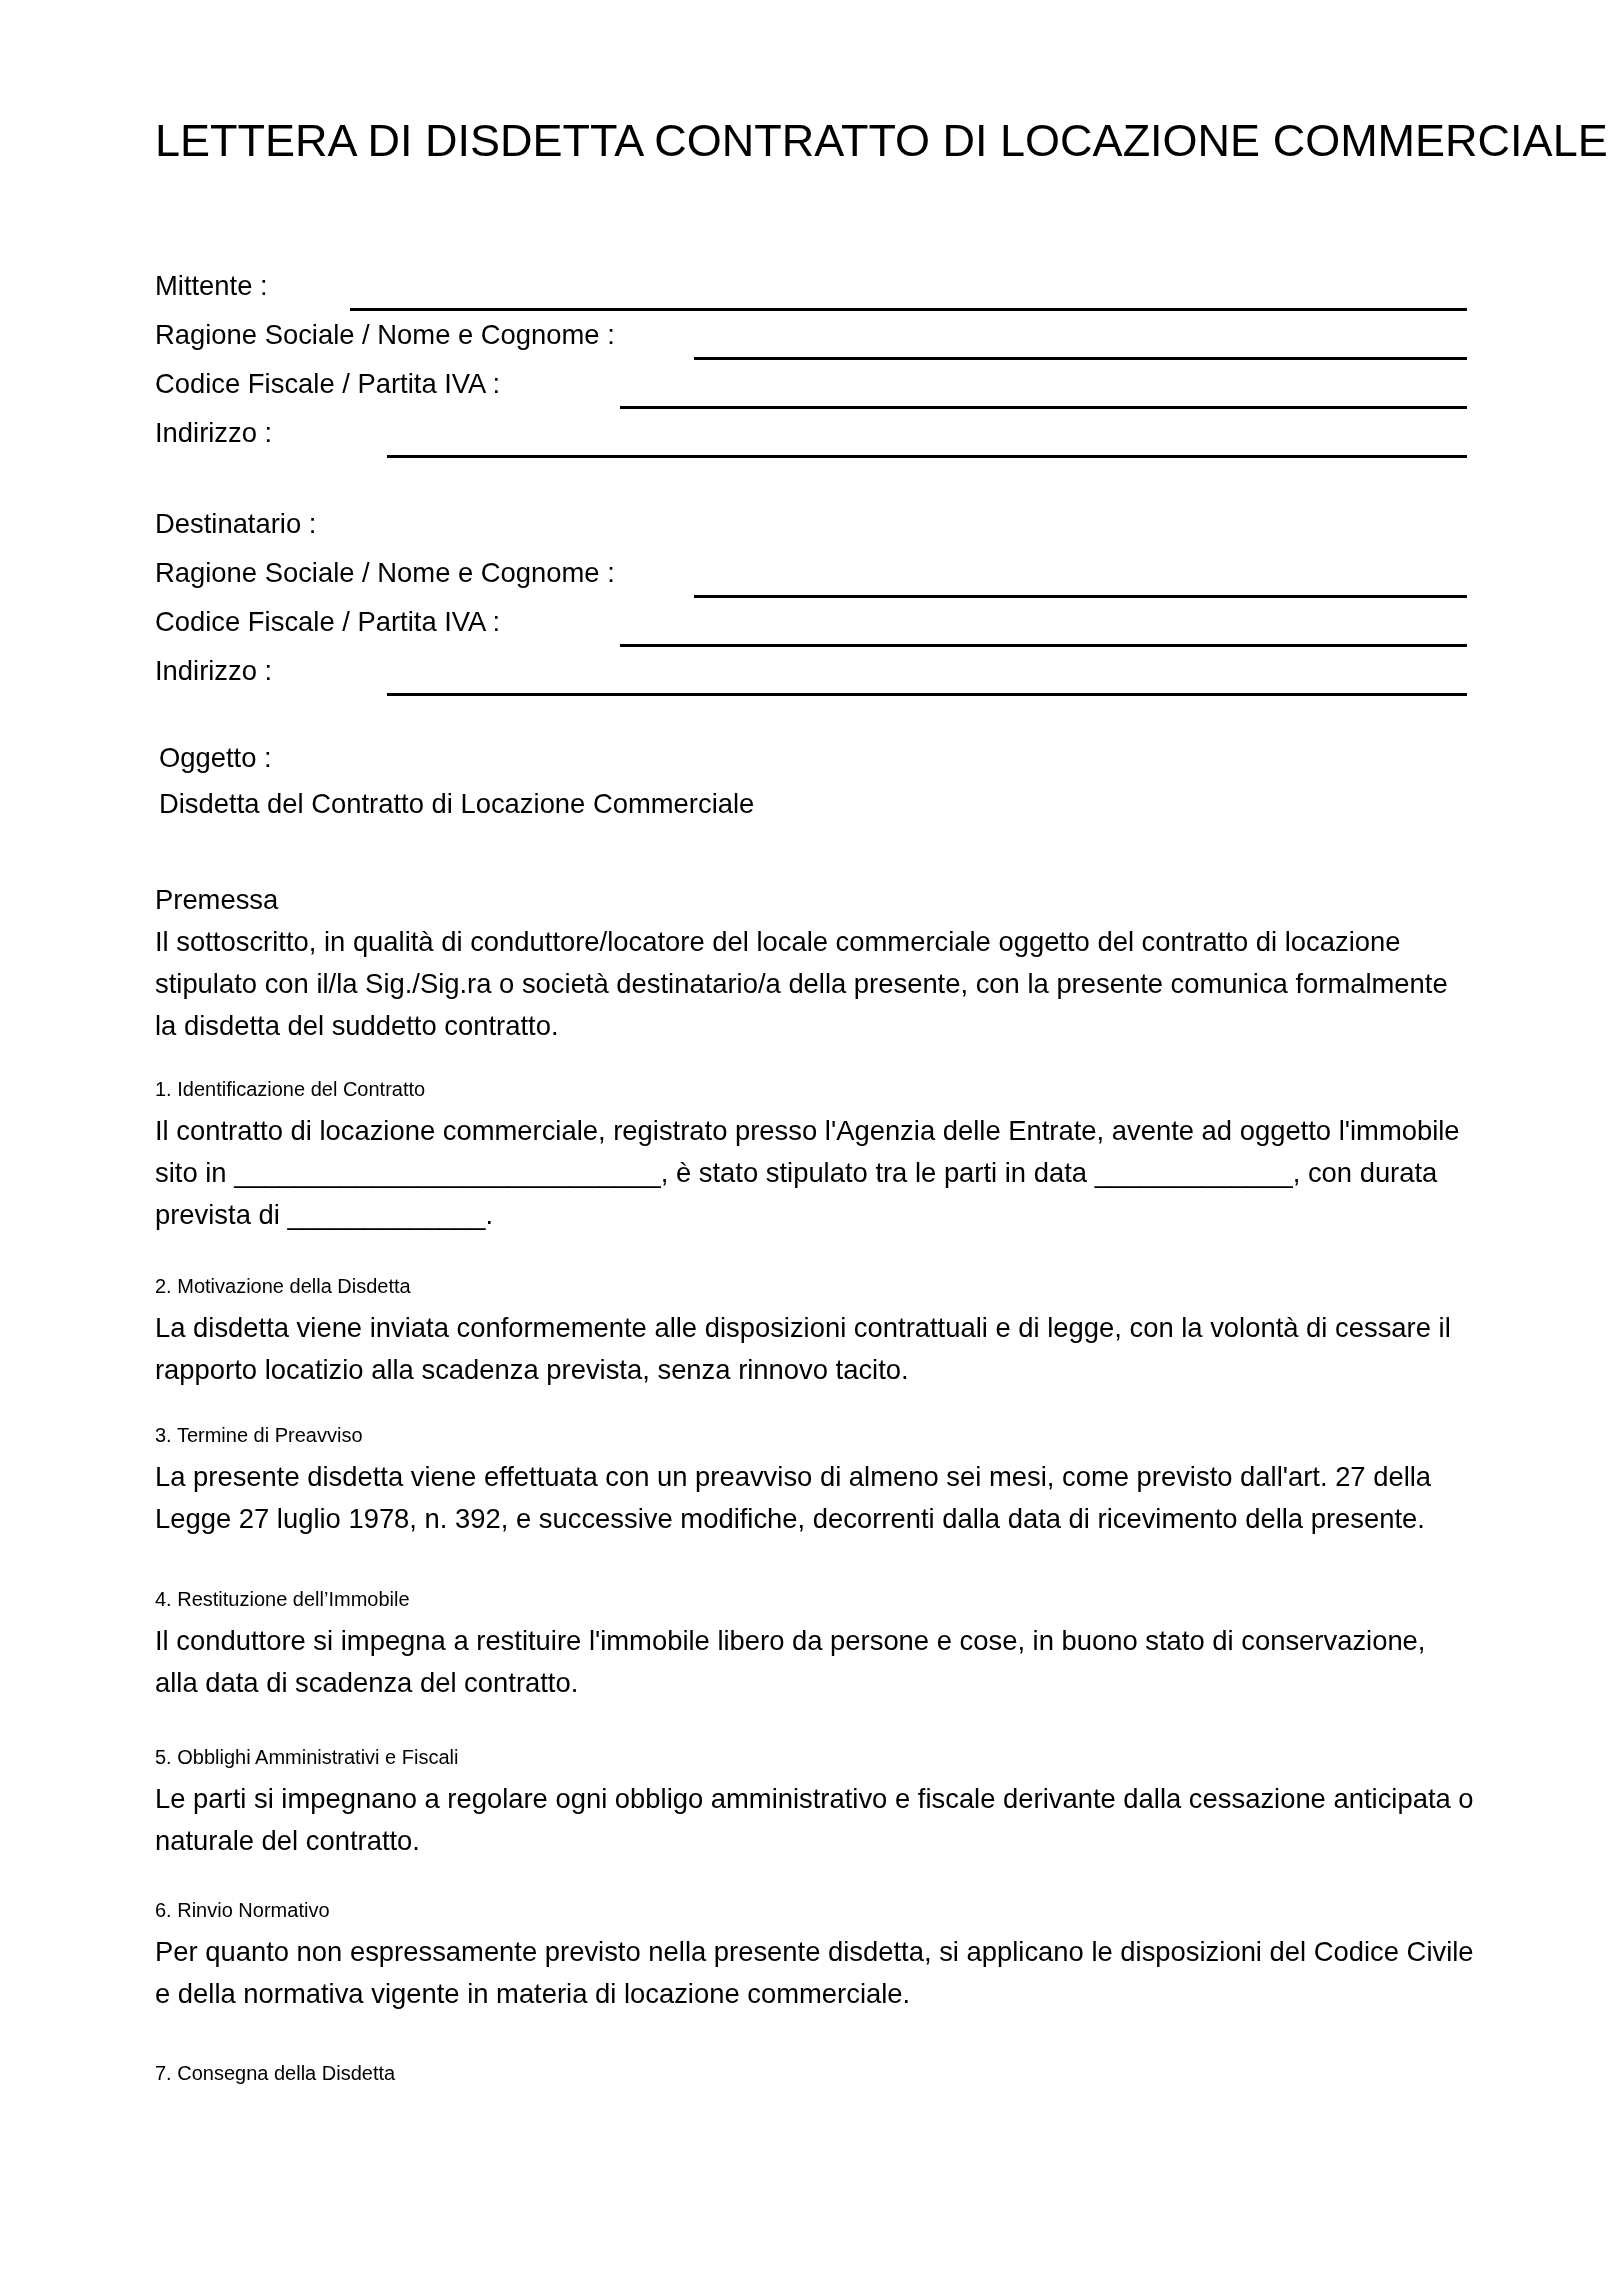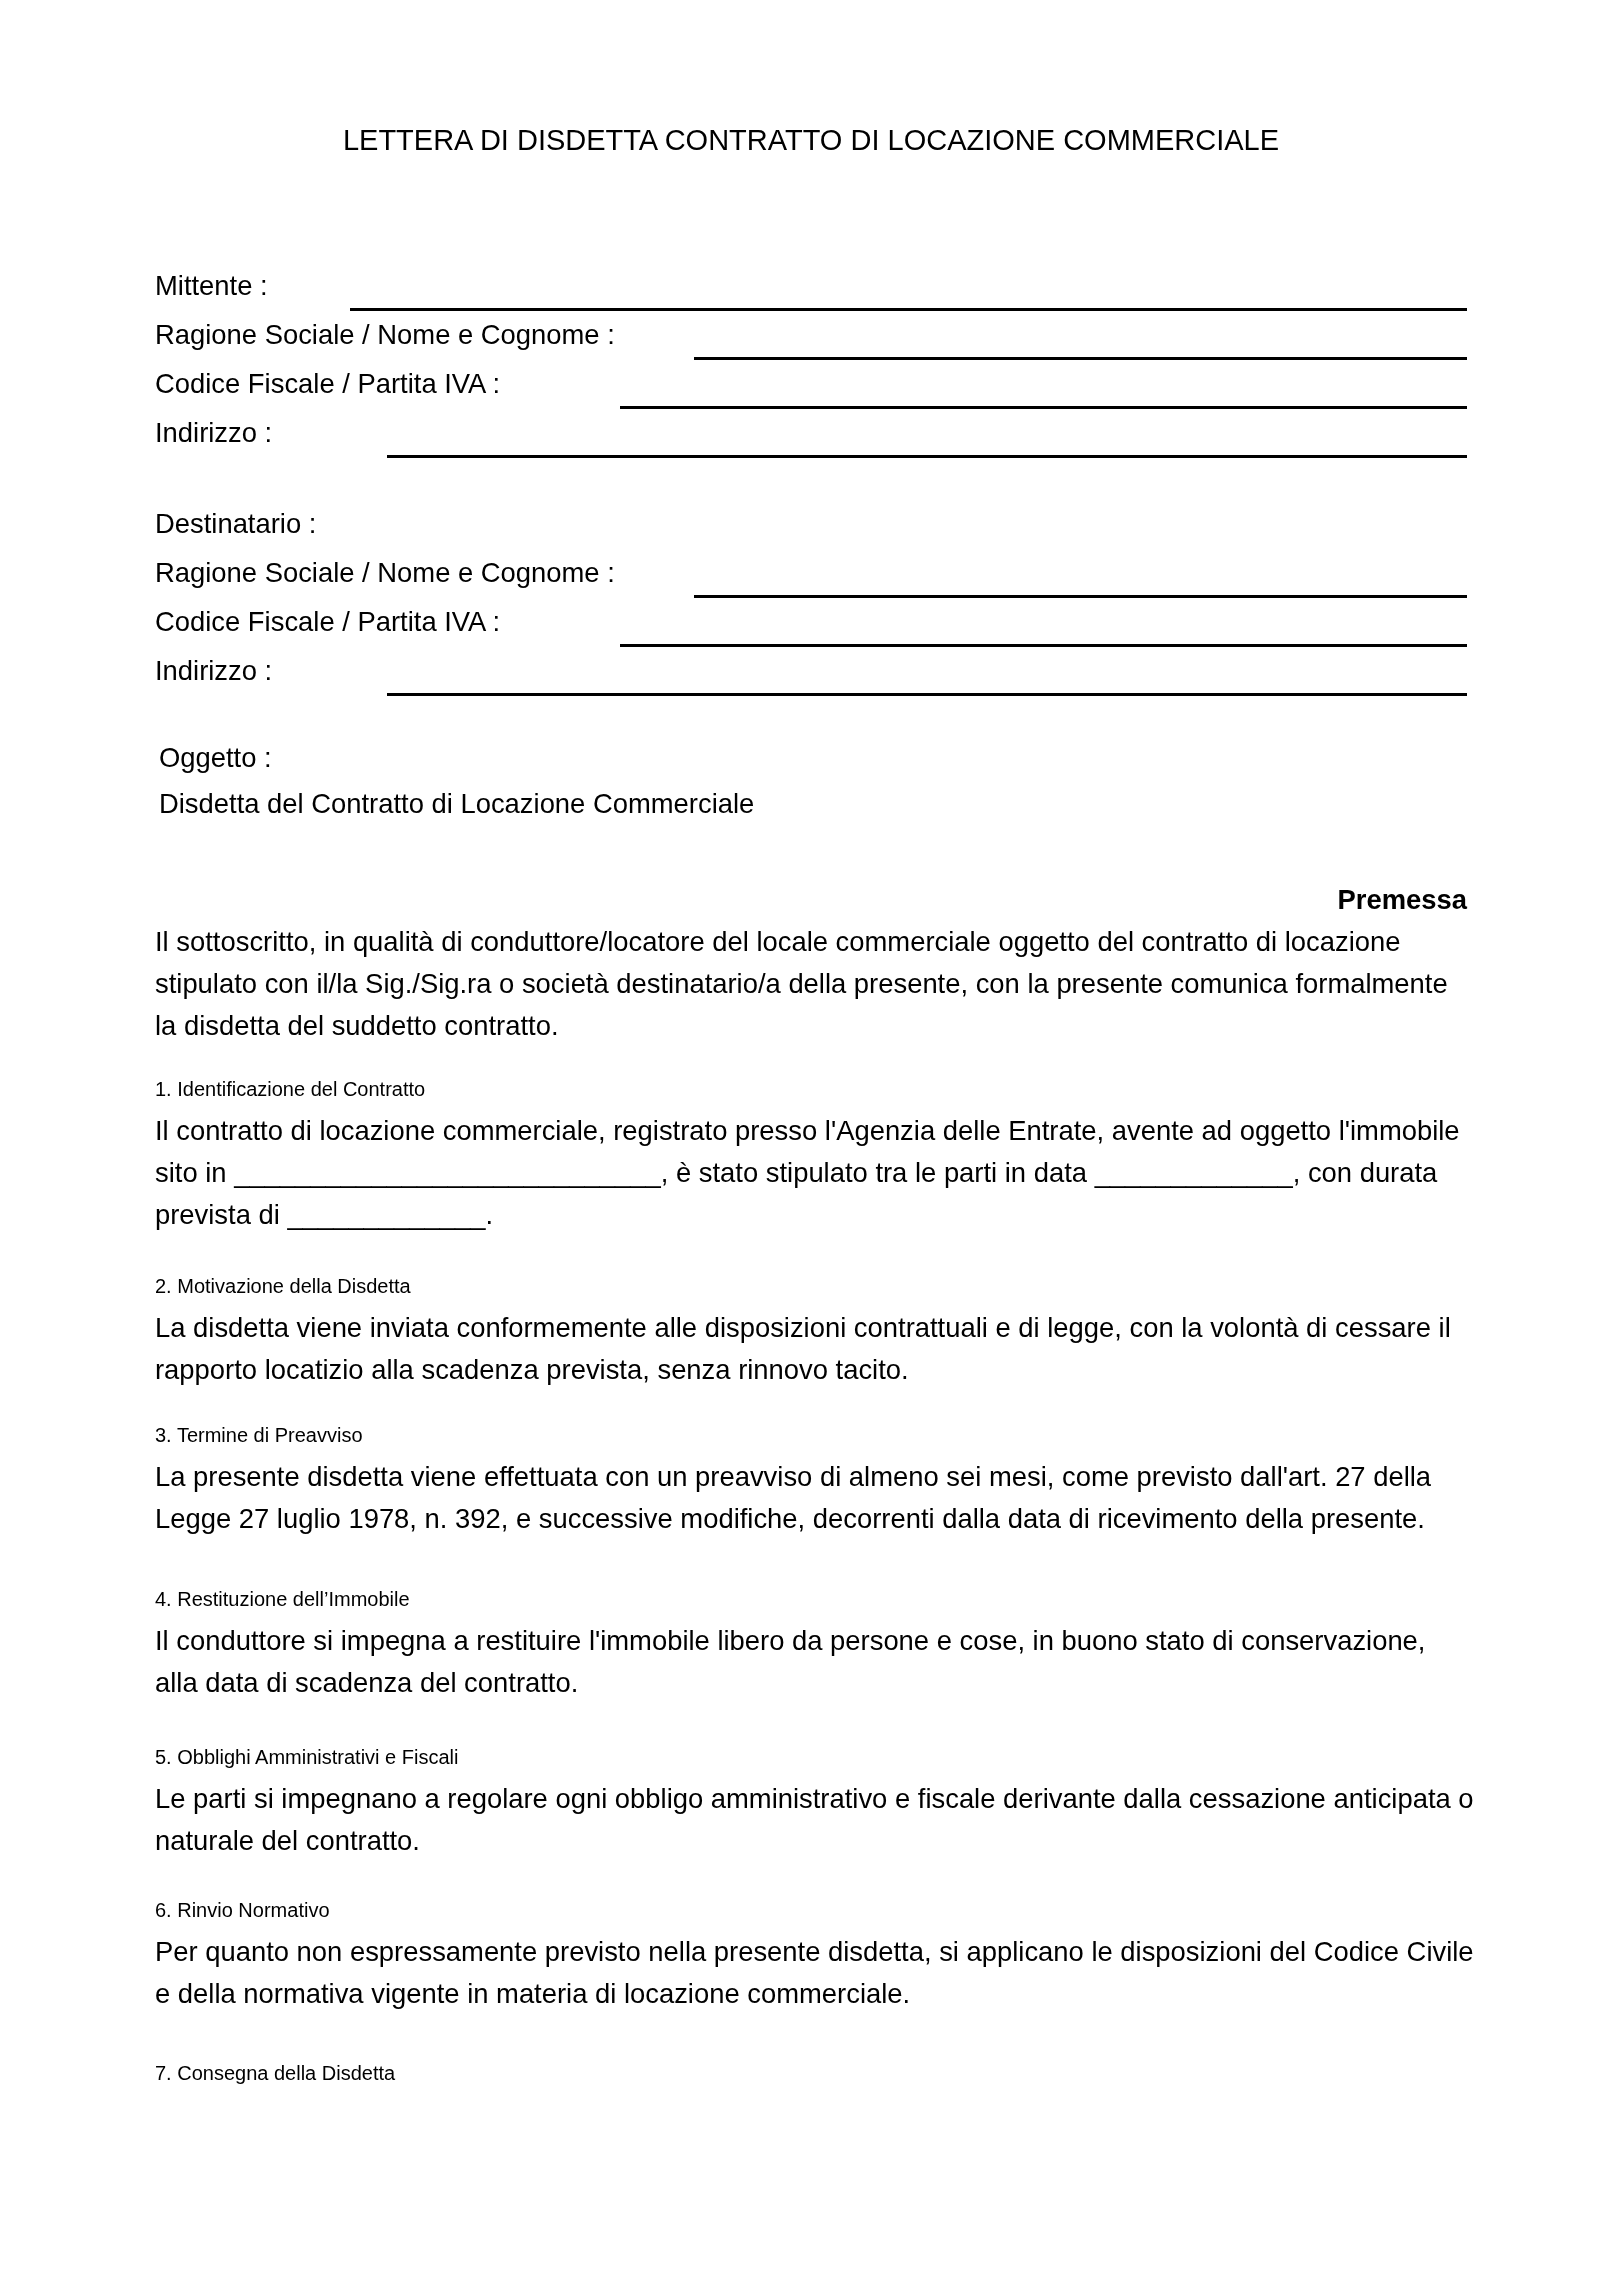--- a/index.html
+++ b/index.html
@@ -14,21 +14,21 @@
     font-size: 27.4px;
   }
   .content {
     position: absolute;
     left: 155px;
     top: 0;
     width: 1312px;
   }
   .doc-title {
     margin: 116px 0 0 0;
-    font-size: 29px;
+    font-size: 45px;
     font-weight: 400;
     line-height: 49px;
     text-align: center;
     white-space: nowrap;
   }
   .fields { margin-top: 100px; }
   .fields.recipient { margin-top: 42px; }
   .field-row { position: relative; height: 49px; line-height: 42px; }
   .underline {
     position: absolute;
@@ -39,23 +39,22 @@
   }
   .ul-sender   { left: 195px; }
   .ul-company  { left: 539px; }
   .ul-tax      { left: 465px; }
   .ul-address  { left: 232px; }
   .subject { margin-top: 38px; }
   .line { margin: 4px; line-height: 42px; }
   .plain-heading {
     margin: 54px 0 0 0;
     font-size: 27.4px;
-    font-weight: 700;
+    font-weight: 400;
     line-height: 42px;
-    text-align: right;
   }
   .para {
     margin: 0;
     line-height: 42px;
     white-space: pre;
   }
   .section-heading {
     margin: 0;
     font-size: 20px;
     font-weight: 400;

